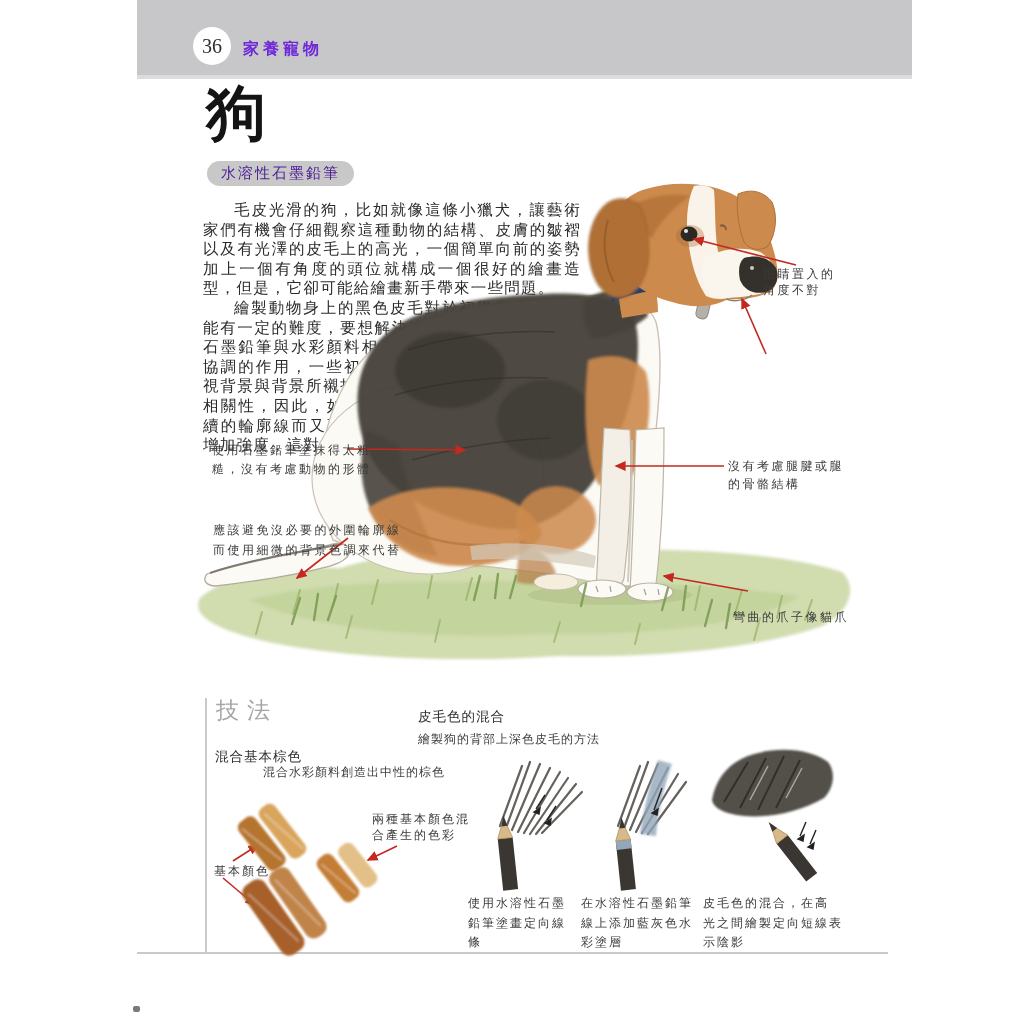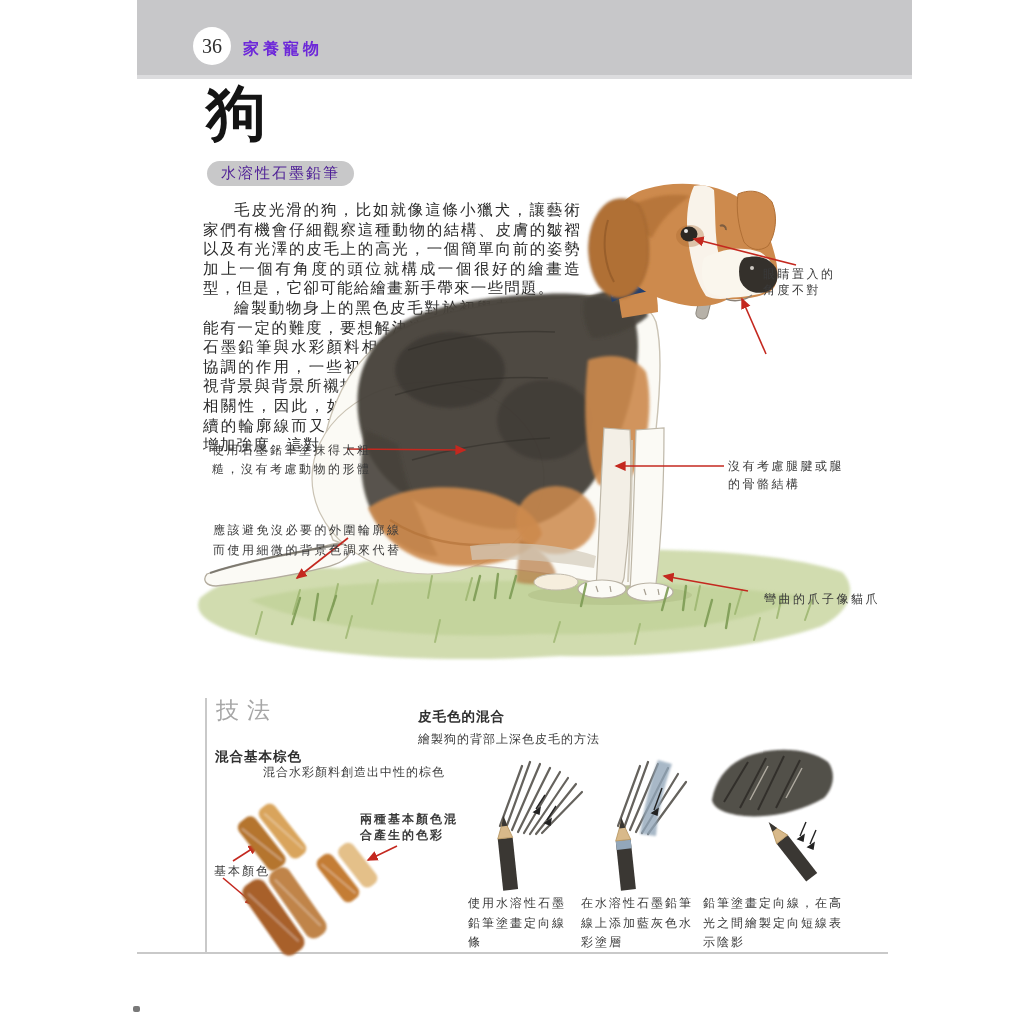--- a/index.html
+++ b/index.html
@@ -31,34 +31,34 @@
   .f1{height:40px;width:1px;} .f2{height:20px;width:44px;} .f3{height:20px;width:97px;}
   .f4{height:20px;width:121px;} .f5{height:20px;width:149px;}
   
   .ann{position:absolute;font-family:Liberation Sans, sans-serif;
        font-size:12px;color:var(--annotation_ink);letter-spacing:2.5px;white-space:nowrap;}
   .ann-eye{left:763px;top:266px;line-height:16px;}
   .ann-nose{left:730px;top:361px;line-height:15.5px;}
   .ann-leg{left:728px;top:457px;line-height:18px;}
   .ann-rough{left:212px;top:441px;line-height:19px;}
   .ann-outline{left:213px;top:493px;line-height:20px;margin-top:27px;}
-  .ann-claws{left:733px;top:591px;margin-left:31px;}
+  .ann-claws{left:733px;top:609px;}
   
   .panel-rule-left{position:absolute;left:205px;top:698px;width:2px;height:255px;background:var(--panel_rule);}
   .panel-rule-bottom{position:absolute;left:137px;top:952px;width:751px;height:2px;background:var(--panel_rule);}
   .panel-title{position:absolute;left:216px;top:695px;font-size:23px;letter-spacing:8px;
                color:var(--panel_title_gray);}
-  .tk-head{position:absolute;font-size:13.5px;font-weight:bold;color:#2e2e2e;letter-spacing:1px;white-space:nowrap;}
+  .tk-head{position:absolute;font-size:13.5px;font-weight:normal;color:#2e2e2e;letter-spacing:1px;white-space:nowrap;}
   .tk-sub{position:absolute;font-size:12px;color:#3d3d3d;letter-spacing:1px;white-space:nowrap;}
   .h-mix{left:215px;top:748px;} .s-mix{left:215px;top:764px;margin-left:48px;}
   .h-fur{left:418px;top:708px;} .s-fur{left:418px;top:731px;}
   .hand{position:absolute;font-family:"Liberation Serif","DejaVu Serif",serif;font-size:12px;
         color:var(--annotation_ink);letter-spacing:2px;white-space:nowrap;}
   .lbl-base{left:214px;top:863px;}
-  .lbl-mixed{left:360px;top:812px;line-height:15.5px;font-weight:bold;}
+  .lbl-mixed{left:372px;top:812px;line-height:15.5px;}
   .cap{line-height:19.5px;}
   .cap1{left:468px;top:894px;} .cap2{left:581px;top:894px;} .cap3{left:703px;top:894px;}
   
   .dog-svg{position:absolute;left:180px;top:180px;width:690px;height:500px;}
   .swatch-svg{position:absolute;left:200px;top:790px;width:210px;height:180px;}
   .demo-svg{position:absolute;left:460px;top:740px;width:400px;height:155px;}
   .arrows-svg{position:absolute;left:0;top:0;width:1024px;height:1024px;pointer-events:none;}
   .artifact{position:absolute;left:133px;top:1006px;width:7px;height:6px;background:#4c4c4c;
             border-radius:2px;opacity:.75;}
 </style>
@@ -347,19 +347,19 @@
     <div>使用水溶性石墨</div>
     <div>鉛筆塗畫定向線</div>
     <div>條</div>
   </div>
   <div class="hand cap cap2">
     <div>在水溶性石墨鉛筆</div>
     <div>線上添加藍灰色水</div>
     <div>彩塗層</div>
   </div>
   <div class="hand cap cap3">
-    <div>鉛筆塗畫定向線，在高</div>
+    <div>皮毛色的混合，在高</div>
     <div>光之間繪製定向短線表</div>
     <div>示陰影</div>
   </div>
 
   <div class="artifact"></div>
 </div>
 
 </body></html>

